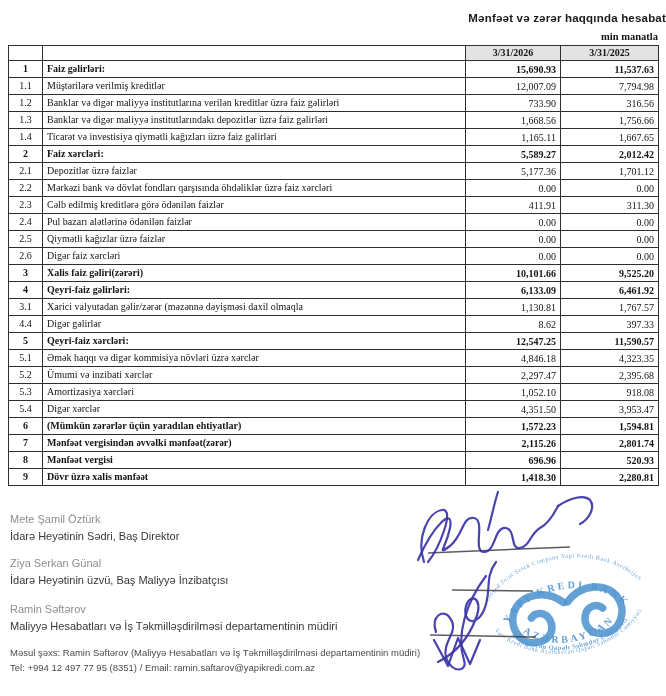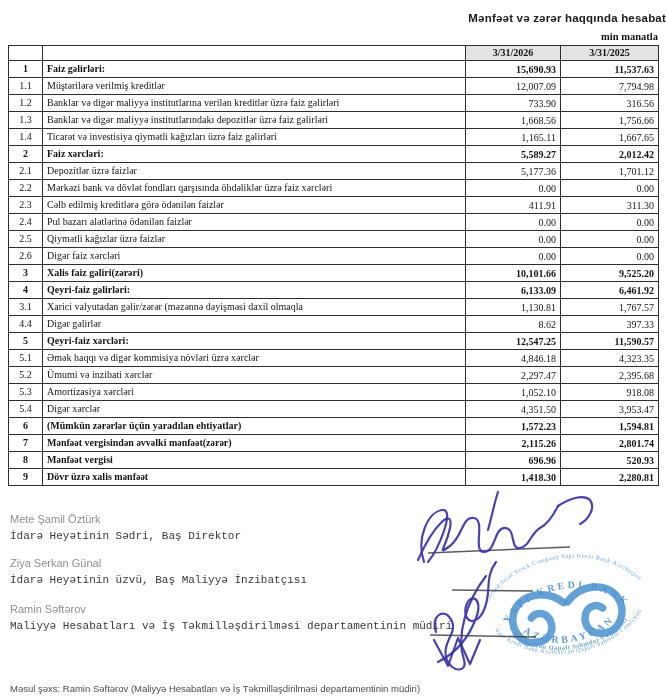--- a/index.html
+++ b/index.html
@@ -29,22 +29,22 @@
   tbody tr{height:16px;}
   .h-date{background:#e3e3e3;font-weight:bold;text-align:center;font-size:10px;}
   .c-no{text-align:center;}
   .c-label{padding-left:4px;}
   .c-val{text-align:right;padding-right:4px;padding-top:3px;margin-top:20px;}
   tr.section .c-no,tr.section .c-label,tr.section .c-val{font-weight:bold;}
   .sig-name,.sig-title,.contact-line{
     position:absolute;left:10px;font-family:"Liberation Sans",sans-serif;white-space:nowrap;
   }
   .sig-name{font-size:11px;color:#8e8e8e;}
-  .sig-title{font-size:11px;color:#383838;font-family:Liberation Mono, monospace;}
-  .contact-line{font-size:9.5px;color:#4a4a4a;margin-top:36px;}
+  .sig-title{font-size:11px;color:#383838;}
+  .contact-line{font-size:9.5px;color:#4a4a4a;}
   #n1{top:513px}#t1{top:530px}
   #n2{top:557px}#t2{top:574px}
   #n3{top:603px}#t3{top:620px}
   #c1{top:647px}#c2{top:662px}
   .overlay{position:absolute;left:400px;top:490px;pointer-events:none;}
   .stamp-arc-small{font-family:"Liberation Serif",serif;font-size:6px;letter-spacing:.6px;fill:#4f94cf;opacity:.85;}
   .stamp-arc-big{font-family:"Liberation Serif",serif;font-size:10px;font-weight:bold;letter-spacing:3px;fill:#4f94cf;opacity:.9;}
   .stamp-arc-mid{font-family:"Liberation Serif",serif;font-size:6.5px;font-weight:bold;letter-spacing:.5px;fill:#4f94cf;opacity:.85;}
   .ink{stroke:#3a34a6;fill:none;stroke-width:2.2;stroke-linecap:round;stroke-linejoin:round;opacity:.92;}
   .formline{stroke:#3f3f3f;fill:none;stroke-width:1.5;opacity:.85;}

